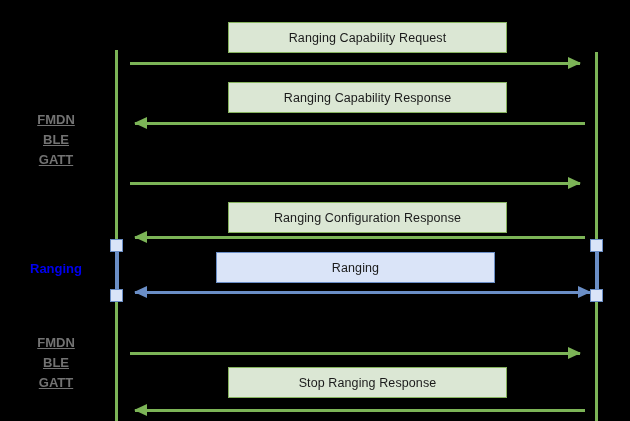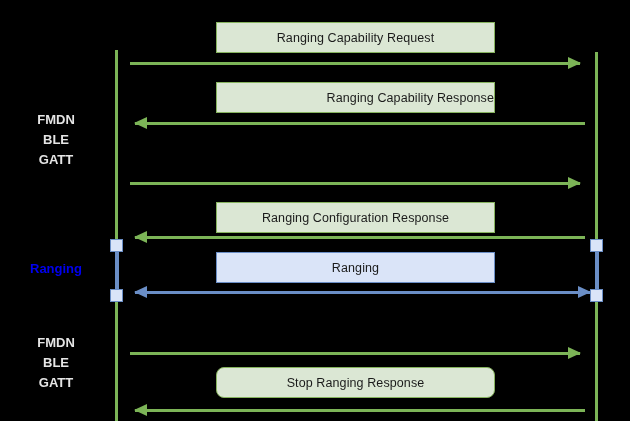--- a/index.html
+++ b/index.html
@@ -89,36 +89,37 @@
     display: flex;
     align-items: center;
     justify-content: center;
     font-size: 12.5px;
     color: #1b1b1b;
     letter-spacing: .1px;
   }
   .msgbox.green {
     background: #dbe7d4;
     border: 1px solid #86b35e;
+    margin-left: 12px;
   }
   .msgbox.blue {
     background: #dae4f8;
     border: 1px solid #6a8ec6;
   }
 
   
   .phase-label {
     position: absolute;
     width: 96px;
     text-align: center;
     font-size: 13px;
     font-weight: bold;
     line-height: 20px;
   }
-  .phase-label.green { color: #e5e5e5; }
+  .phase-label.green { color: #737373; text-decoration: underline; }
   .phase-label.blue  { color: #0000f0; }
   .phase-label span { display: block; }
 </style>
 </head>
 <body>
 
 <div id="canvas">
 
   <div class="lifeline left" style="top:50px;  height:371px;"></div>
   <div class="lifeline right" style="top:52px;  height:369px;"></div>
@@ -148,21 +149,21 @@
   </div>
 
   <div class="msgbox green" style="top:22px;">
     <span>Ranging Capability Request</span>
   </div>
   <div class="arrow green to-right" style="left:130px; width:450px; top:62px;">
     <span class="shaft"></span>
     <span class="head"></span>
   </div>
 
-  <div class="msgbox green" style="top:82px;justify-content:flex-end;">
+  <div class="msgbox green" style="top:82px;">
     <span>Ranging Capability Response</span>
   </div>
   <div class="arrow green to-left" style="left:135px; width:450px; top:122px;">
     <span class="shaft"></span>
     <span class="head"></span>
   </div>
 
   <div class="arrow green to-right" style="left:130px; width:450px; top:182px;">
     <span class="shaft"></span>
     <span class="head"></span>
@@ -186,21 +187,21 @@
   <div class="arrow blue to-right plain-end" style="left:135px; width:455px; top:291px;">
     <span class="shaft"></span>
     <span class="head" style="display:block; right:-1px; border-left:13px solid #6a8ec6;"></span>
   </div>
 
   <div class="arrow green to-right" style="left:130px; width:450px; top:352px;">
     <span class="shaft"></span>
     <span class="head"></span>
   </div>
 
-  <div class="msgbox green" style="top:367px;border-radius:8px;">
+  <div class="msgbox green" style="top:367px;">
     <span>Stop Ranging Response</span>
   </div>
   <div class="arrow green to-left" style="left:135px; width:450px; top:409px;">
     <span class="shaft"></span>
     <span class="head"></span>
   </div>
 
 </div>
 
 </body></html>

